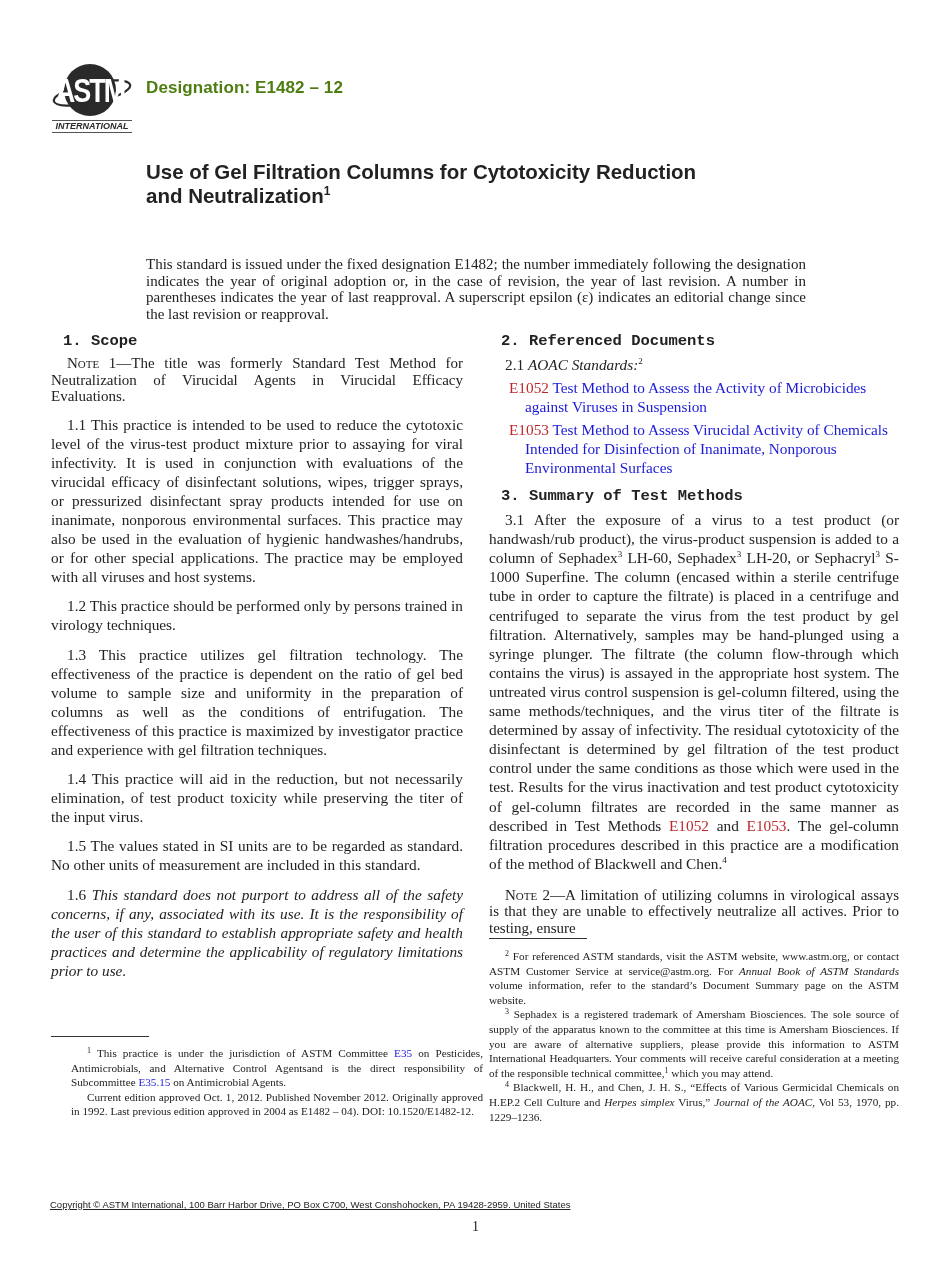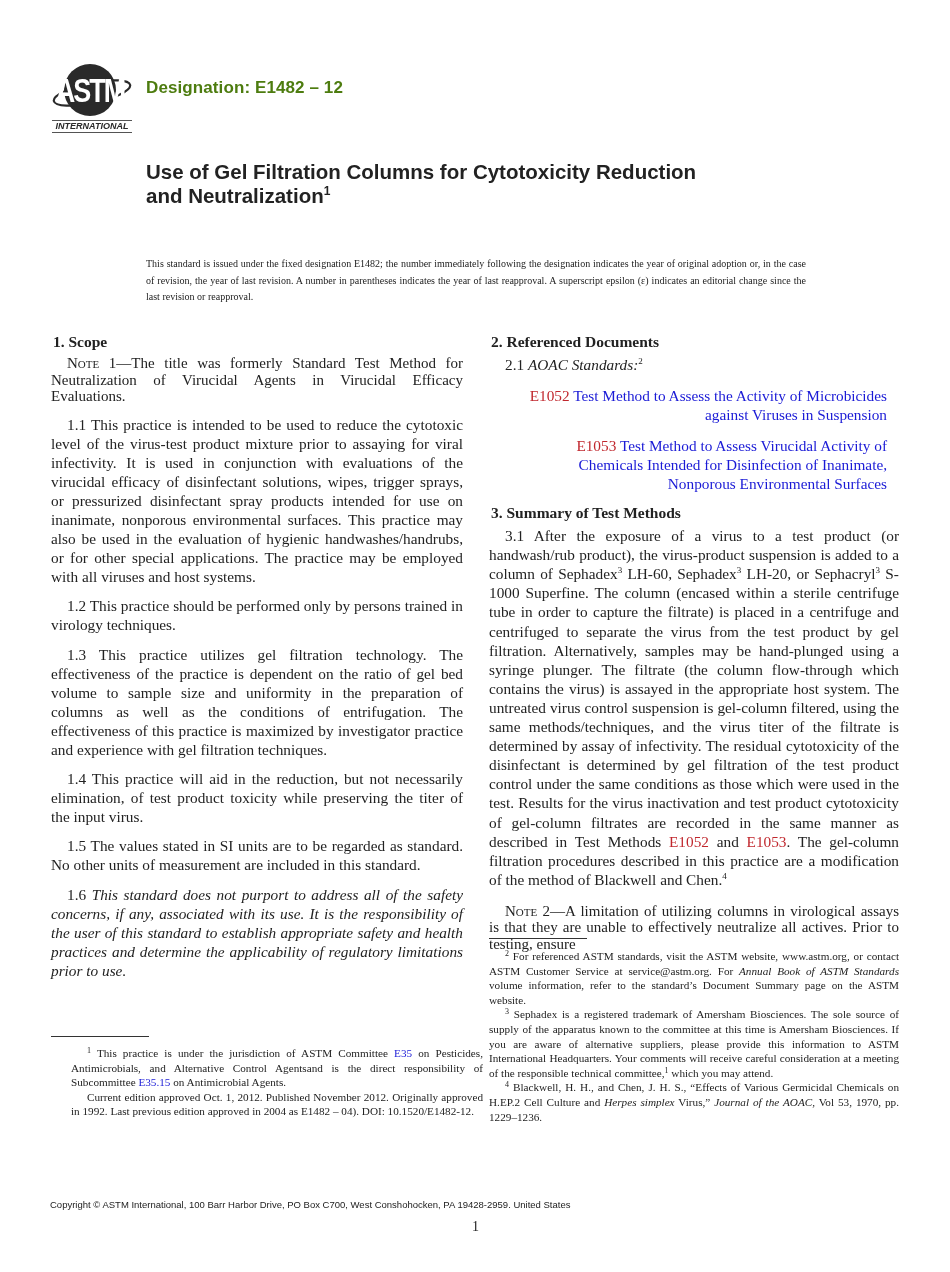--- a/index.html
+++ b/index.html
@@ -5,45 +5,45 @@
   html, body { margin: 0; padding: 0; background: #ffffff; }
   body { width: 950px; height: 1272px; position: relative; overflow: hidden; color: #1a1a1a; font-family: "Liberation Serif", serif; }
 
   .header { position: absolute; left: 52px; top: 62px; width: 860px; height: 80px; }
   .logo { position: absolute; left: 0; top: 0; width: 82px; height: 72px; }
   .designation { position: absolute; left: 94px; top: 16px; font-family: "Liberation Sans", sans-serif; font-weight: bold; font-size: 17px; color: #4d7c0f; letter-spacing: 0.1px; }
 
   .title-block { position: absolute; left: 146px; top: 160px; width: 720px; font-family: "Liberation Sans", sans-serif; font-weight: bold; font-size: 20.5px; line-height: 24px; color: #222; }
   .title-block sup { font-size: 12px; vertical-align: 8px; line-height: 0; }
 
-  .intro { position: absolute; left: 146px; top: 256px; width: 660px; font-size: 10px; line-height: 16.5px; text-align: justify; color: #222; }
+  .intro { position: absolute; left: 146px; top: 256px; width: 660px; font-size: 15px; line-height: 16.5px; text-align: justify; color: #222; }
 
   .col { position: absolute; top: 332px; width: 412px; font-size: 15.3px; line-height: 19.1px; color: #222; }
   .col.left { left: 51px; }
   .col.right { left: 489px; }
 
-  h2.sec { font-size: 15.5px; font-weight: bold; margin: 0 0 4px 2px; line-height: 19px; }
+  h2.sec { font-size: 15.5px; font-weight: bold; margin: 0 0 4px 12px; line-height: 19px; font-family: Liberation Mono, monospace; }
   p.para { margin: 0 0 10px 0; text-align: justify; text-indent: 16px; }
   p.para.italic .it { font-style: italic; }
   .note { font-size: 15px; line-height: 16.5px; text-align: justify; text-indent: 16px; margin: 0 0 10px 0; }
   .note .sc { font-variant: small-caps; }
   .link-red { color: #c0272d; }
   .link-blue { color: #1a1ad6; }
-  .refline { padding-left: 32px; text-indent: -16px; margin: 12px; line-height: 19px; text-align: right; }
+  .refline { padding-left: 32px; text-indent: -16px; margin: 4px; line-height: 19px; }
   .ref-sub { margin: 2px 0 0 16px; }
   .ref-sub .it { font-style: italic; }
   sup.fn { font-size: 9px; vertical-align: 6px; line-height: 0; }
 
   .fn-rule { position: absolute; width: 98px; height: 0; border-top: 1px solid #333; }
   .footnotes { position: absolute; width: 410px; font-size: 11.2px; line-height: 14.6px; color: #222; text-align: justify; }
   .footnotes p { margin: 0; text-indent: 16px; }
   .footnotes .it { font-style: italic; }
   .footnotes sup { font-size: 8px; vertical-align: 4px; line-height: 0; }
 
-  .copyright { position: absolute; left: 50px; top: 1199px; font-family: "Liberation Sans", sans-serif; font-size: 9.5px; color: #222; }
+  .copyright { position: absolute; left: 50px; top: 1199px; font-family: "Liberation Sans", sans-serif; font-size: 9.5px; color: #222; text-decoration: underline; }
   .pageno { position: absolute; left: 472px; top: 1219px; font-size: 14px; color: #222; }
 </style>
 </head>
 <body>
 
 <div class="header">
   <svg class="logo" viewBox="0 0 82 72" xmlns="http://www.w3.org/2000/svg">
     <circle cx="38" cy="28" r="26" fill="#2a2a2a"></circle>
     <ellipse cx="40" cy="31" rx="39" ry="10" fill="none" stroke="#2a2a2a" stroke-width="2.2" transform="rotate(-12 40 31)"></ellipse>
     <text x="38" y="40" text-anchor="middle" font-family="Liberation Sans, sans-serif" font-weight="bold" font-size="27" fill="#ffffff" letter-spacing="-2" transform="scale(1,1.2) translate(0,-7)">ASTM</text>

